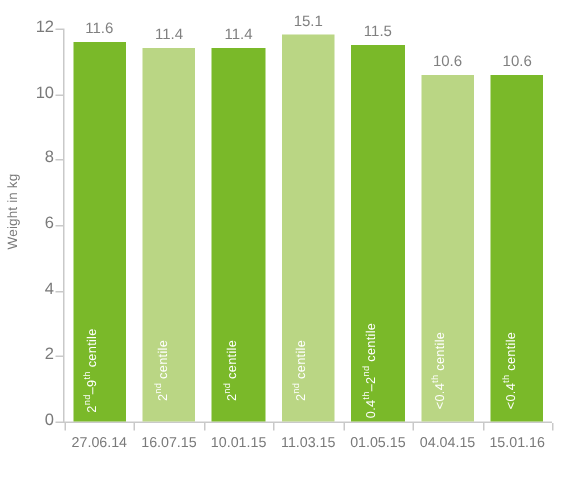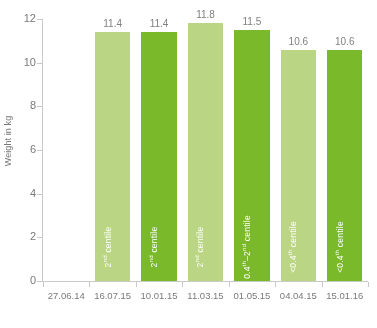--- a/index.html
+++ b/index.html
@@ -188,37 +188,43 @@
       <div class="y-tick" style="top: 237.333px;"></div>
       <div class="y-label-wrap" style="top: 237.333px;">
         <div class="y-tick-label" style="top: -6px;">2</div>
       </div>
       <div class="y-tick" style="top: 281px;"></div>
       <div class="y-label-wrap" style="top: 281px;">
         <div class="y-tick-label" style="top: -6px;">0</div>
       </div>
     </div>
   <div class="bars-layer" id="bars-layer">
+      <div class="bar-slot" style="left: 0px; width: 46.4286px;">
+        <div class="bar" title="27.11.14: 11.6" style="height: 253.267px; background: rgb(122, 185, 41);">
+          <div class="bar-inline-label">2<sup>nd</sup>–9<sup>th</sup> centile</div>
+        </div>
+        <div class="bar-value" style="bottom: 256.267px;">11.6</div>
+      </div>
       <div class="bar-slot" style="left: 46.4286px; width: 46.4286px;">
         <div class="bar" title="16.01.15: 11.4" style="height: 248.9px; background: rgb(186, 214, 132);">
           <div class="bar-inline-label">2<sup>nd</sup> centile</div>
         </div>
         <div class="bar-value" style="bottom: 251.9px;">11.4</div>
       </div>
       <div class="bar-slot" style="left: 92.8571px; width: 46.4286px;">
         <div class="bar" title="10.02.15: 11.4" style="height: 248.9px; background: rgb(122, 185, 41);">
           <div class="bar-inline-label">2<sup>nd</sup> centile</div>
         </div>
         <div class="bar-value" style="bottom: 251.9px;">11.4</div>
       </div>
       <div class="bar-slot" style="left: 139.286px; width: 46.4286px;">
         <div class="bar" title="18.03.15: 11.8" style="height: 257.633px; background: rgb(186, 214, 132);">
           <div class="bar-inline-label">2<sup>nd</sup> centile</div>
         </div>
-        <div class="bar-value" style="bottom: 260.633px;">11.8</div>
+        <div class="bar-value" style="bottom: 260.633px;">15.1</div>
       </div>
       <div class="bar-slot" style="left: 185.714px; width: 46.4286px;">
         <div class="bar" title="01.05.15: 11.5" style="height: 251.083px; background: rgb(122, 185, 41);">
           <div class="bar-inline-label">0.4<sup>th</sup>–2<sup>nd</sup> centile</div>
         </div>
         <div class="bar-value" style="bottom: 254.083px;">11.5</div>
       </div>
       <div class="bar-slot" style="left: 232.143px; width: 46.4286px;">
         <div class="bar" title="04.09.15: 10.6" style="height: 231.433px; background: rgb(186, 214, 132);">
           <div class="bar-inline-label">&lt;0.4<sup>th</sup> centile</div>

